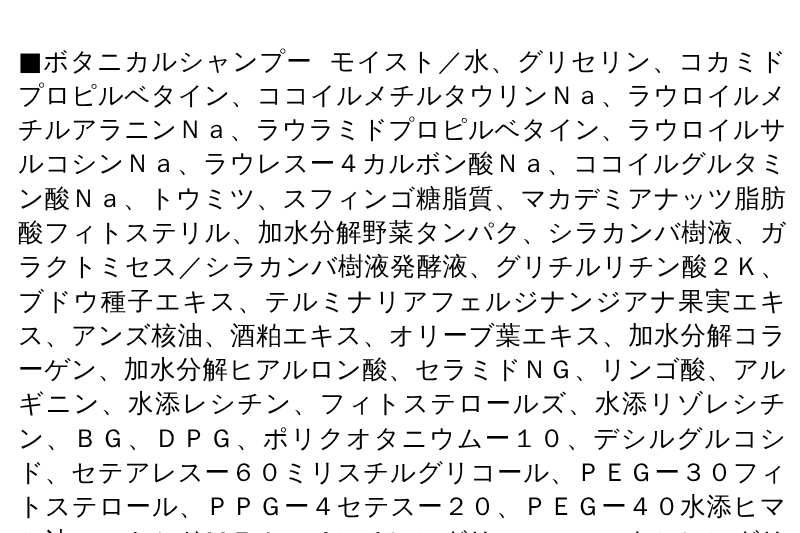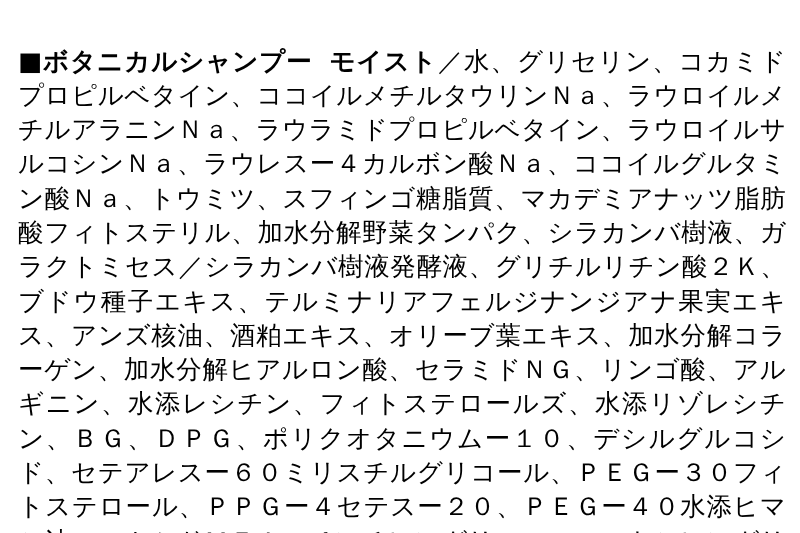--- a/index.html
+++ b/index.html
@@ -24,27 +24,27 @@
   .ingredient-block {
     font-size: 25.5px;
     line-height: 1.345;
     letter-spacing: 0.2px;
     text-align: justify;
     text-justify: inter-character;
     font-weight: 500;
     word-break: break-all;
   }
   .product-name {
-    font-weight: bold;
+    font-weight: normal;
   }
   .marker {
     font-weight: bold;
   }
   .variant {
-    font-weight: bold;
+    font-weight: normal;
   }
   .spacer {
     display: inline-block;
     width: 16px;
   }
 </style>
 </head>
 <body>
 
 <div class="page">

